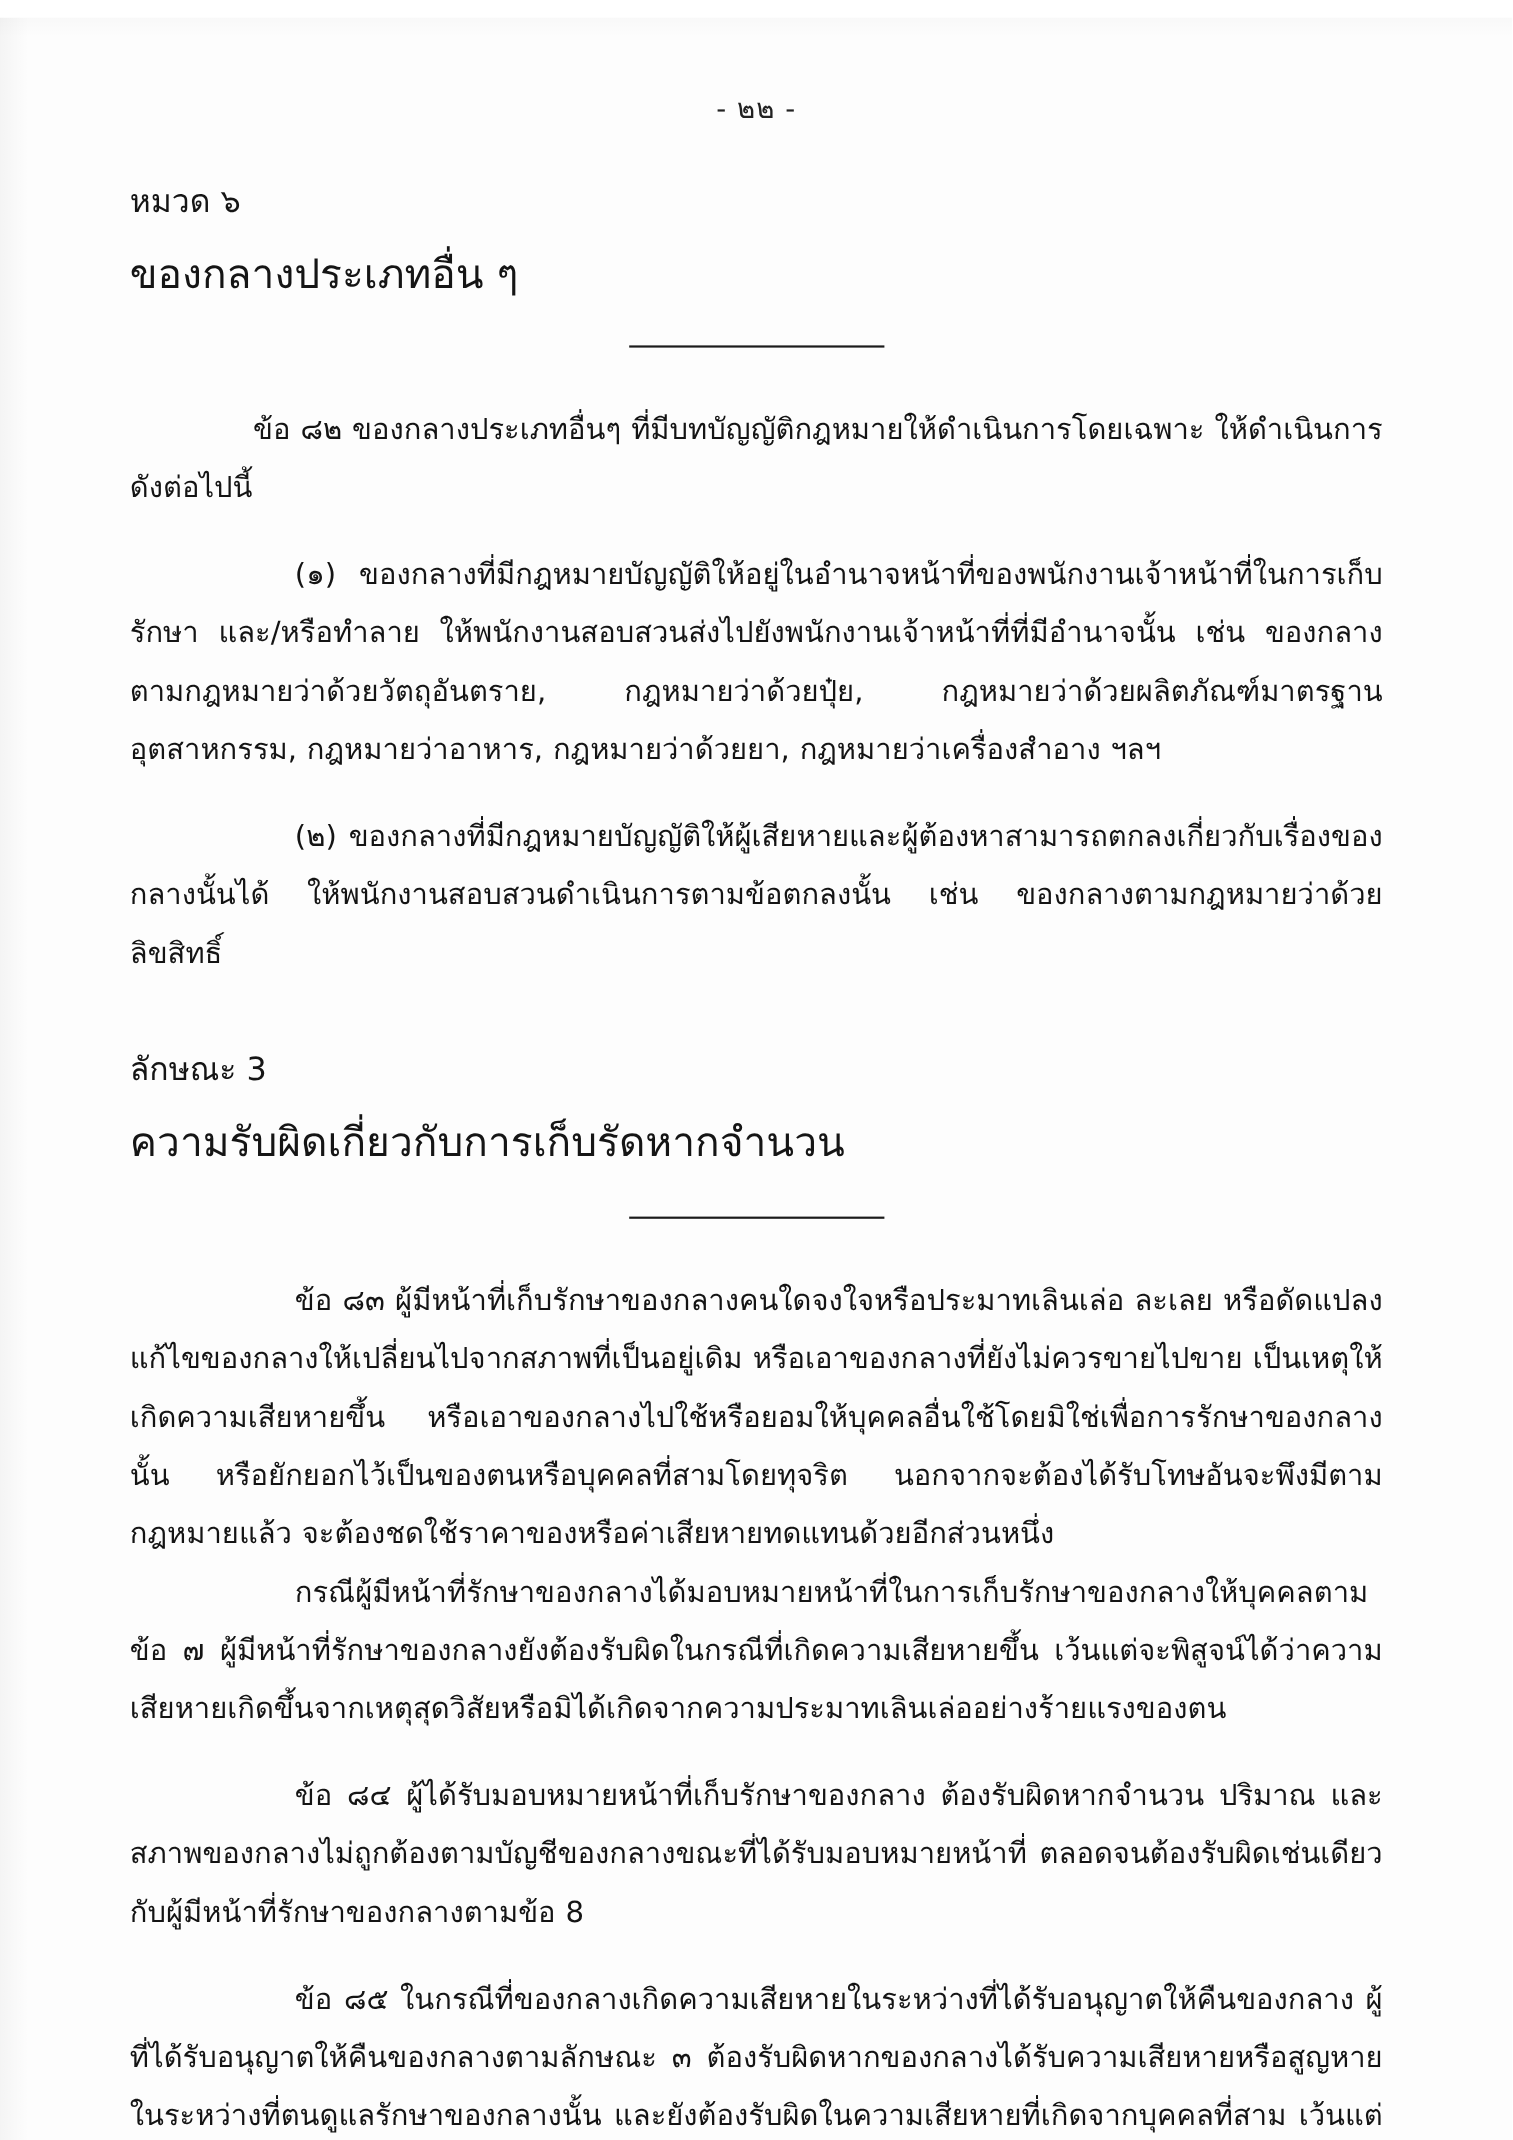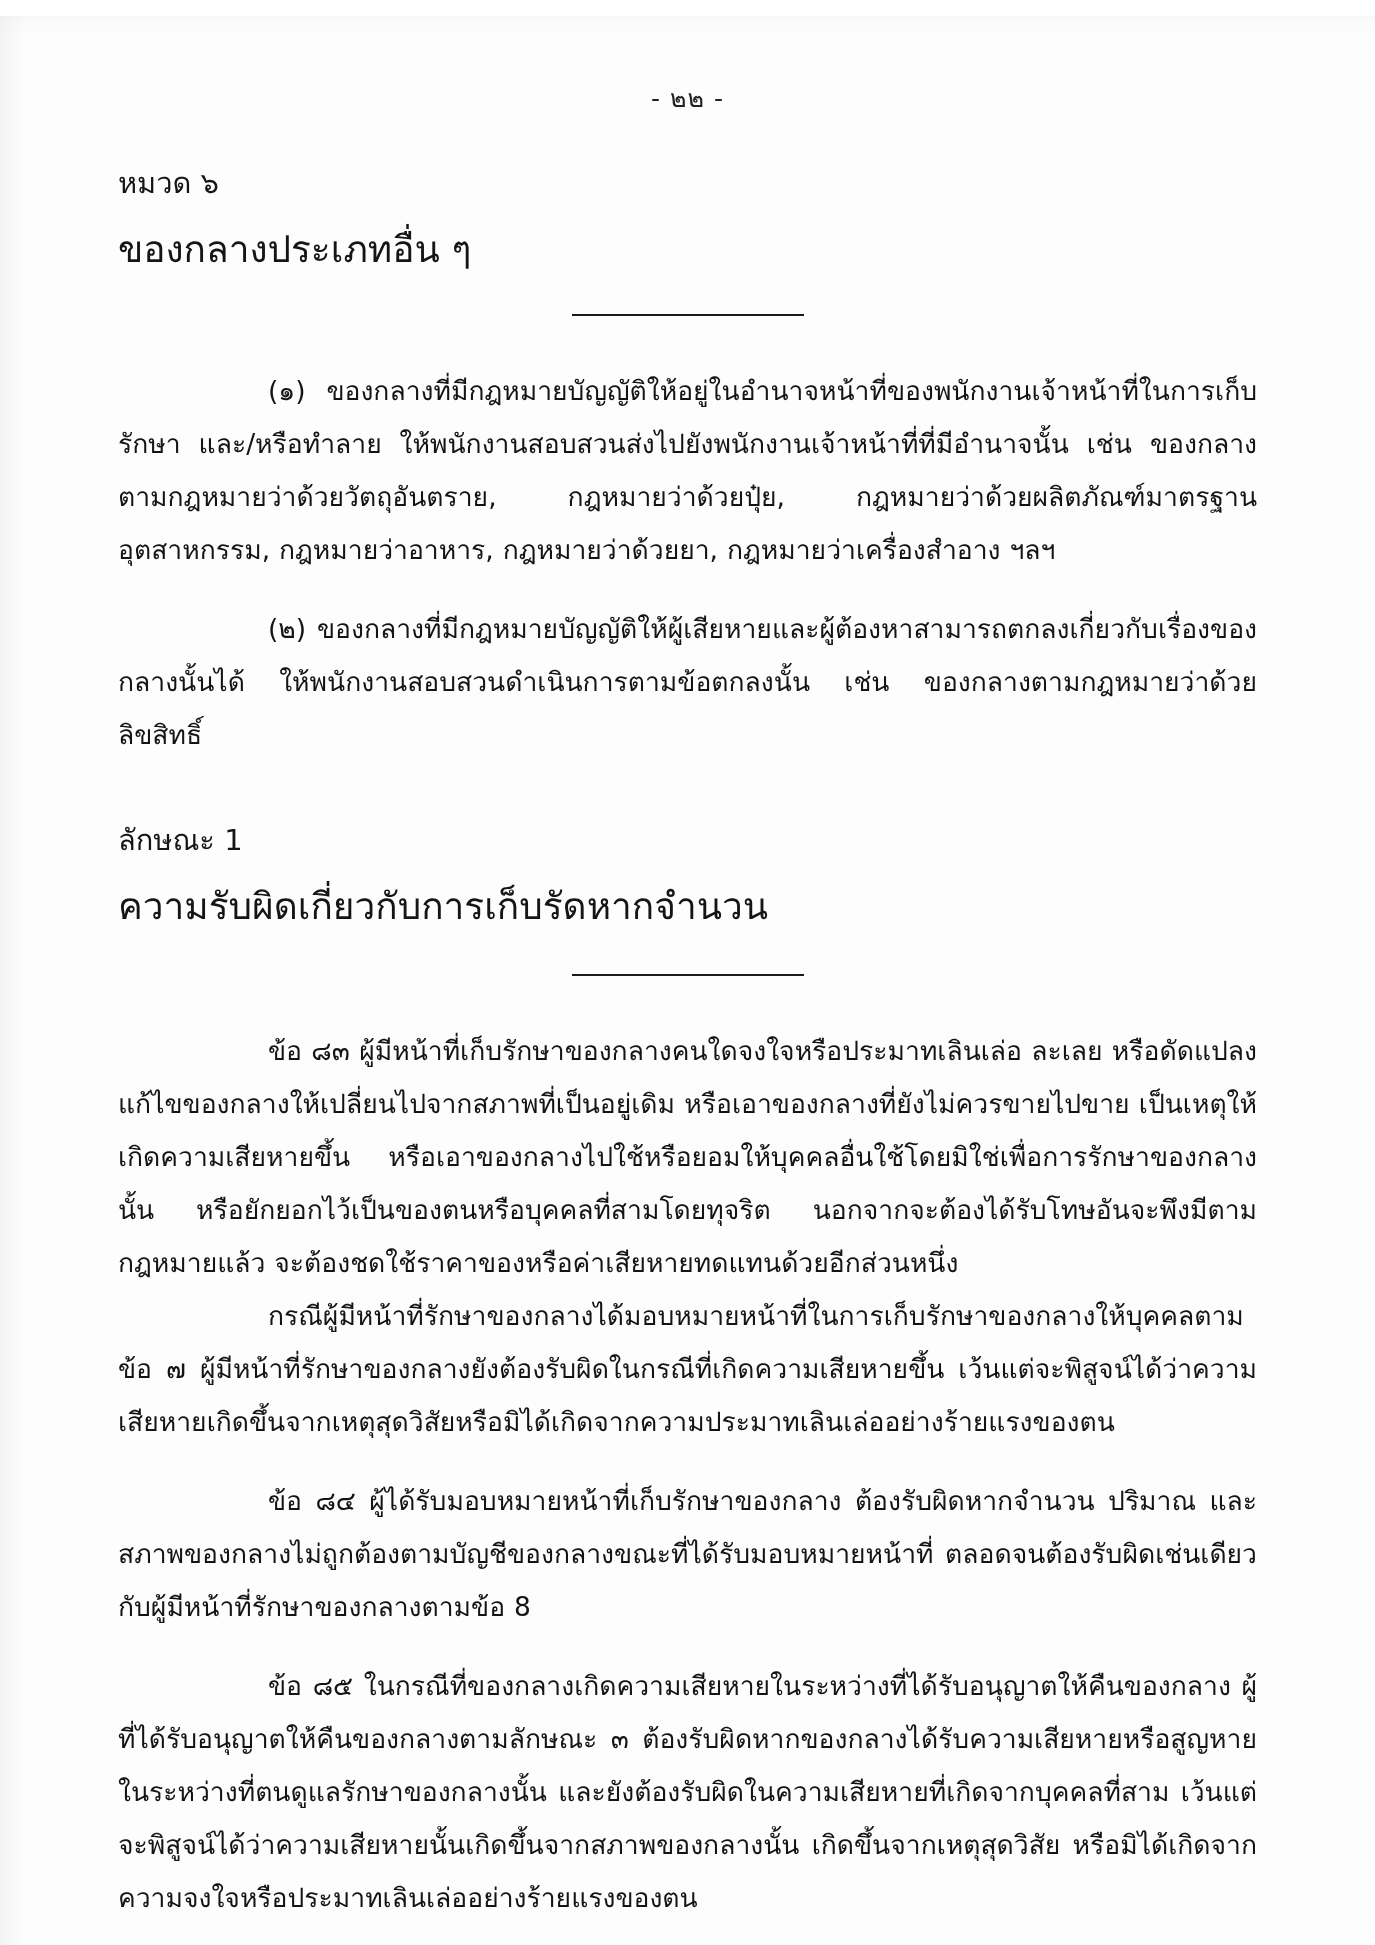--- a/index.html
+++ b/index.html
@@ -97,28 +97,29 @@
 
     <div class="page-number">- ๒๒ -</div>
 
     <div class="heading-block">
       <div class="heading-main">หมวด ๖</div>
       <div class="heading-sub">ของกลางประเภทอื่น ๆ</div>
       <div class="rule"></div>
     </div>
 
     <div class="body-after-rule">
+      <p class="para first-indent">ข้อ ๘๒ ของกลางประเภทอื่นๆ ที่มีบทบัญญัติกฎหมายให้ดำเนินการโดยเฉพาะ ให้ดำเนินการดังต่อไปนี้</p>
 
       <p class="para first-indent-wide art-gap">(๑) ของกลางที่มีกฎหมายบัญญัติให้อยู่ในอำนาจหน้าที่ของพนักงานเจ้าหน้าที่ในการเก็บรักษา และ/หรือทำลาย ให้พนักงานสอบสวนส่งไปยังพนักงานเจ้าหน้าที่ที่มีอำนาจนั้น เช่น ของกลางตามกฎหมายว่าด้วยวัตถุอันตราย, กฎหมายว่าด้วยปุ๋ย, กฎหมายว่าด้วยผลิตภัณฑ์มาตรฐานอุตสาหกรรม, กฎหมายว่าอาหาร, กฎหมายว่าด้วยยา, กฎหมายว่าเครื่องสำอาง ฯลฯ</p>
 
       <p class="para first-indent-wide art-gap">(๒) ของกลางที่มีกฎหมายบัญญัติให้ผู้เสียหายและผู้ต้องหาสามารถตกลงเกี่ยวกับเรื่องของกลางนั้นได้ ให้พนักงานสอบสวนดำเนินการตามข้อตกลงนั้น เช่น ของกลางตามกฎหมายว่าด้วยลิขสิทธิ์</p>
     </div>
 
     <div class="heading-block section-2">
-      <div class="heading-main">ลักษณะ 1</div>
+      <div class="heading-main">ลักษณะ 3</div>
       <div class="heading-sub">ความรับผิดเกี่ยวกับการเก็บรัดหากจำนวน</div>
       <div class="rule"></div>
     </div>
 
     <div class="body-after-rule">
       <p class="para first-indent-wide">ข้อ ๘๓ ผู้มีหน้าที่เก็บรักษาของกลางคนใดจงใจหรือประมาทเลินเล่อ ละเลย หรือดัดแปลงแก้ไขของกลางให้เปลี่ยนไปจากสภาพที่เป็นอยู่เดิม หรือเอาของกลางที่ยังไม่ควรขายไปขาย เป็นเหตุให้เกิดความเสียหายขึ้น หรือเอาของกลางไปใช้หรือยอมให้บุคคลอื่นใช้โดยมิใช่เพื่อการรักษาของกลางนั้น หรือยักยอกไว้เป็นของตนหรือบุคคลที่สามโดยทุจริต นอกจากจะต้องได้รับโทษอันจะพึงมีตามกฎหมายแล้ว จะต้องชดใช้ราคาของหรือค่าเสียหายทดแทนด้วยอีกส่วนหนึ่ง</p>
 
       <p class="para first-indent-wide">กรณีผู้มีหน้าที่รักษาของกลางได้มอบหมายหน้าที่ในการเก็บรักษาของกลางให้บุคคลตามข้อ ๗ ผู้มีหน้าที่รักษาของกลางยังต้องรับผิดในกรณีที่เกิดความเสียหายขึ้น เว้นแต่จะพิสูจน์ได้ว่าความเสียหายเกิดขึ้นจากเหตุสุดวิสัยหรือมิได้เกิดจากความประมาทเลินเล่ออย่างร้ายแรงของตน</p>
 
       <p class="para first-indent-wide art-gap">ข้อ ๘๔ ผู้ได้รับมอบหมายหน้าที่เก็บรักษาของกลาง ต้องรับผิดหากจำนวน ปริมาณ และสภาพของกลางไม่ถูกต้องตามบัญชีของกลางขณะที่ได้รับมอบหมายหน้าที่ ตลอดจนต้องรับผิดเช่นเดียวกับผู้มีหน้าที่รักษาของกลางตามข้อ 8</p>

